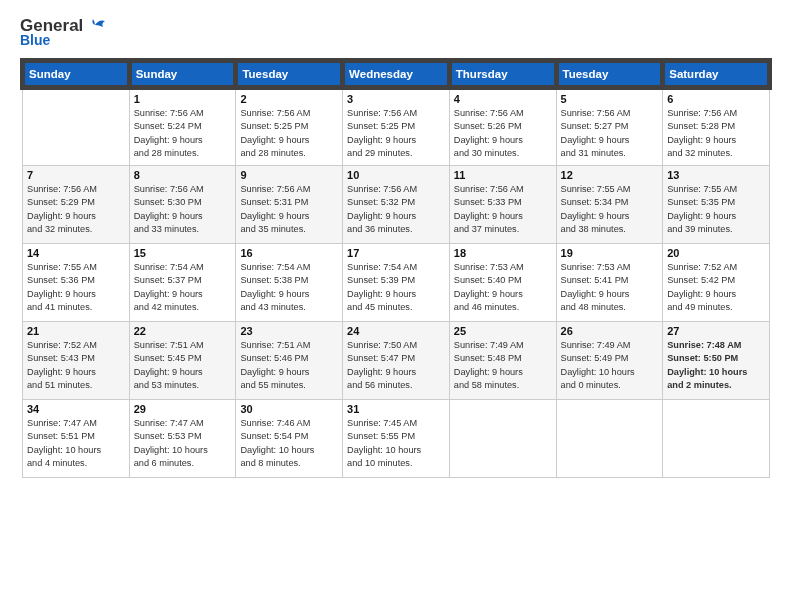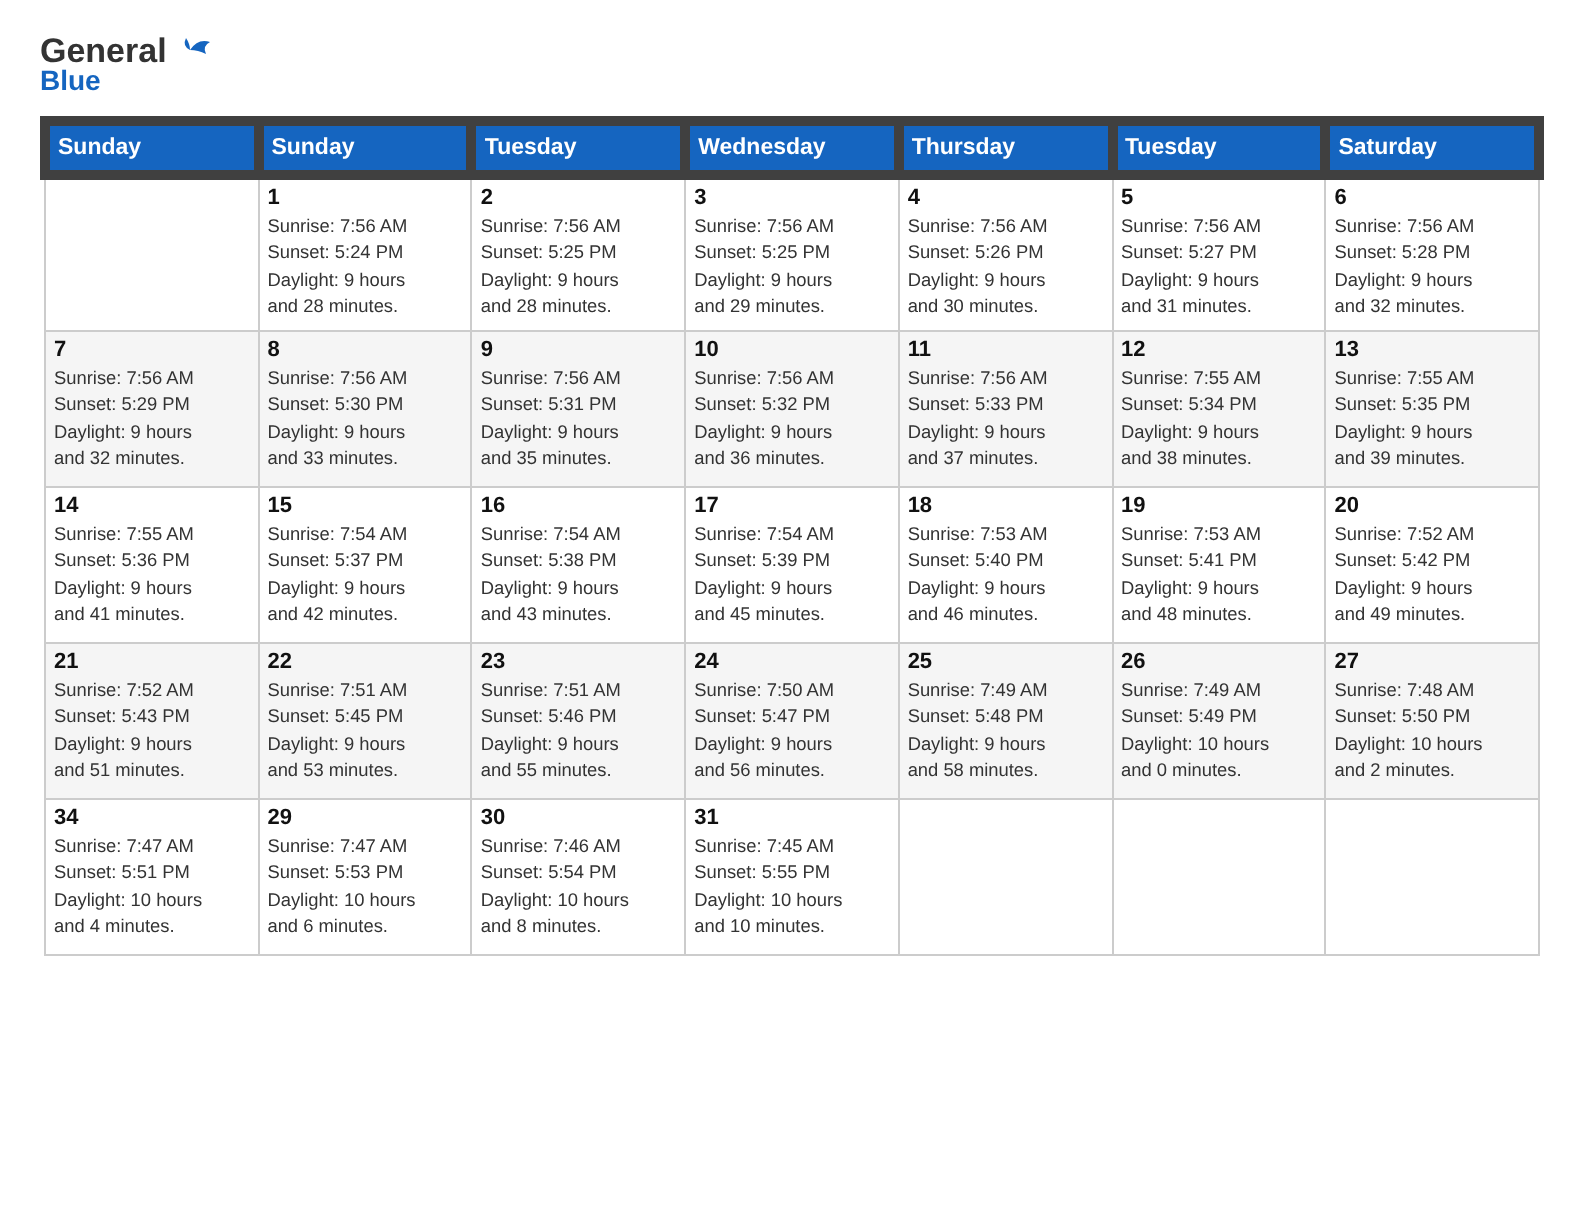--- a/index.html
+++ b/index.html
@@ -305,21 +305,21 @@
           </td>
           <td>
             <span class="day-num">26</span>
             <div class="day-info" style="white-space: pre-line;">Sunrise: 7:49 AM
 Sunset: 5:49 PM
 Daylight: 10 hours
 and 0 minutes.</div>
           </td>
           <td>
             <span class="day-num">27</span>
-            <div class="day-info" style="white-space: pre-line;">Sunrise: 7:48 AM
+            <div class="day-info" style="white-space: pre-line; font-weight: bold;">Sunrise: 7:48 AM
 Sunset: 5:50 PM
 Daylight: 10 hours
 and 2 minutes.</div>
           </td>
         </tr>
         <tr>
           <td>
             <span class="day-num">34</span>
             <div class="day-info" style="white-space: pre-line;">Sunrise: 7:47 AM
 Sunset: 5:51 PM

